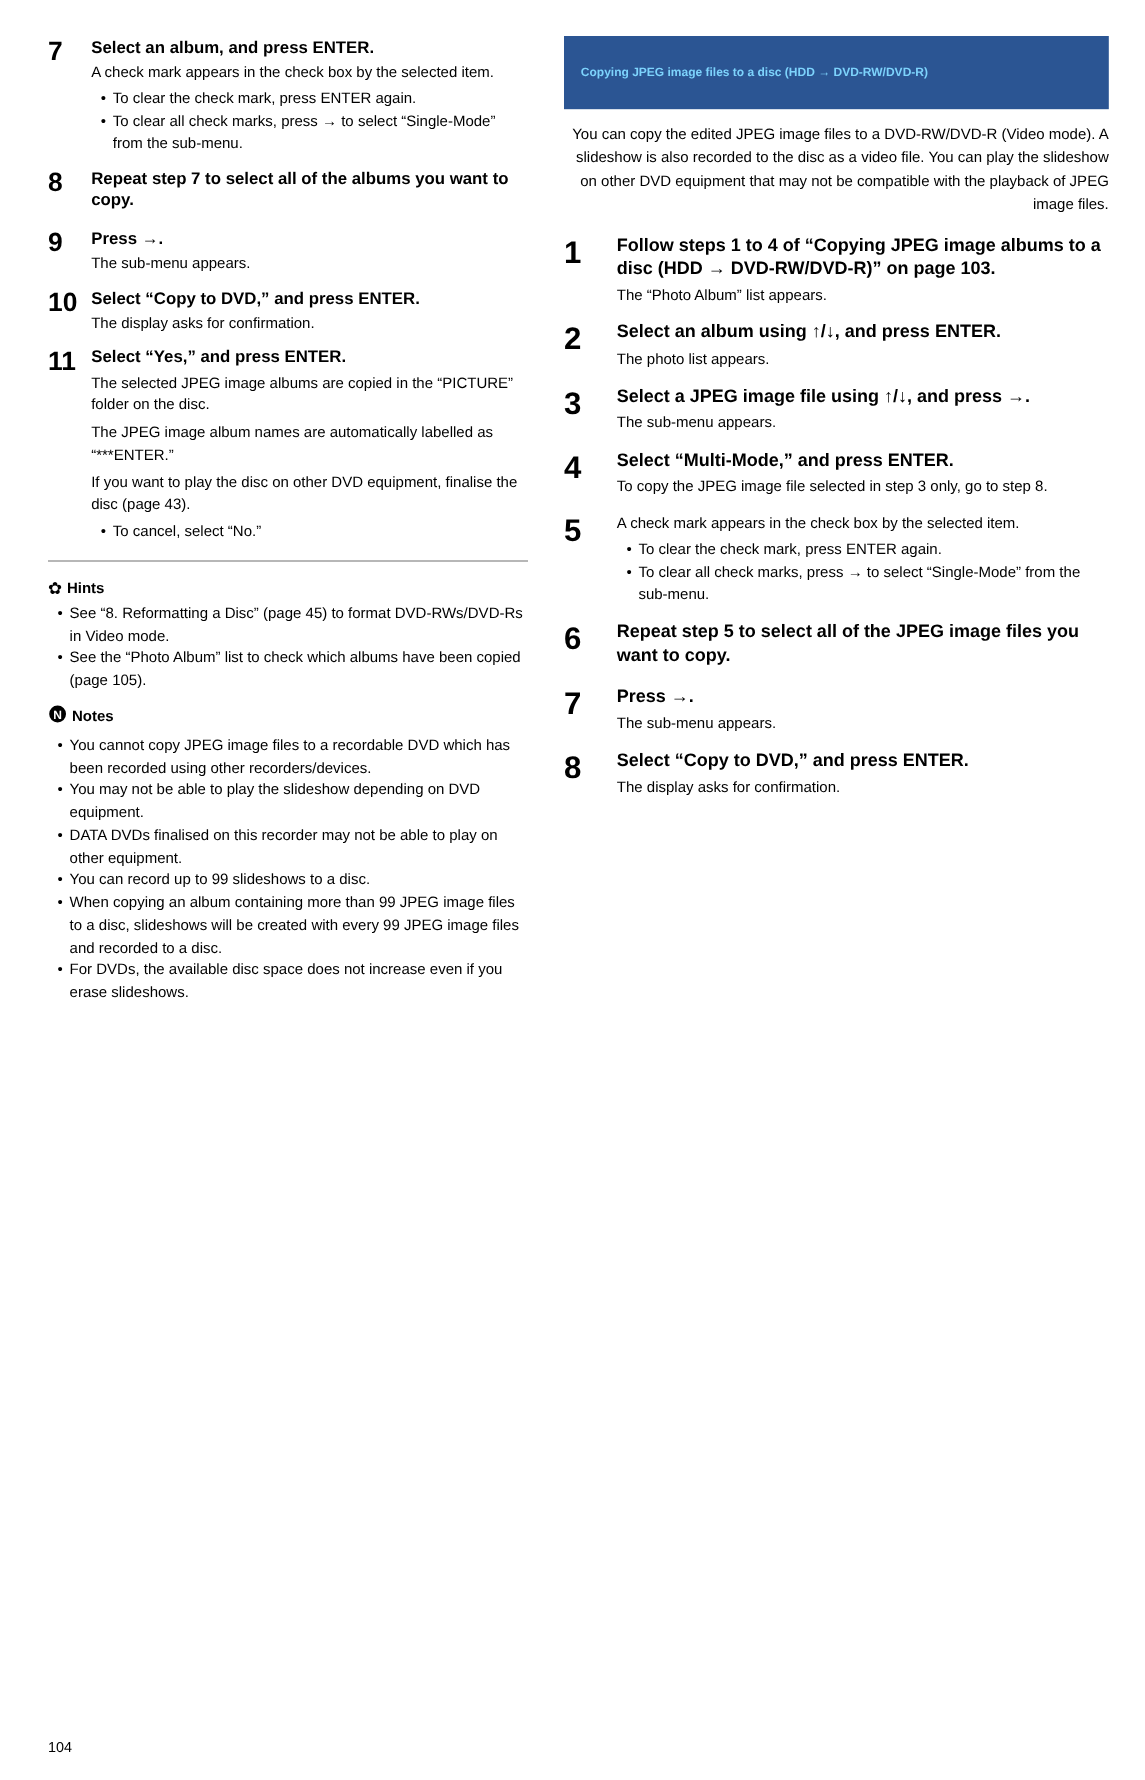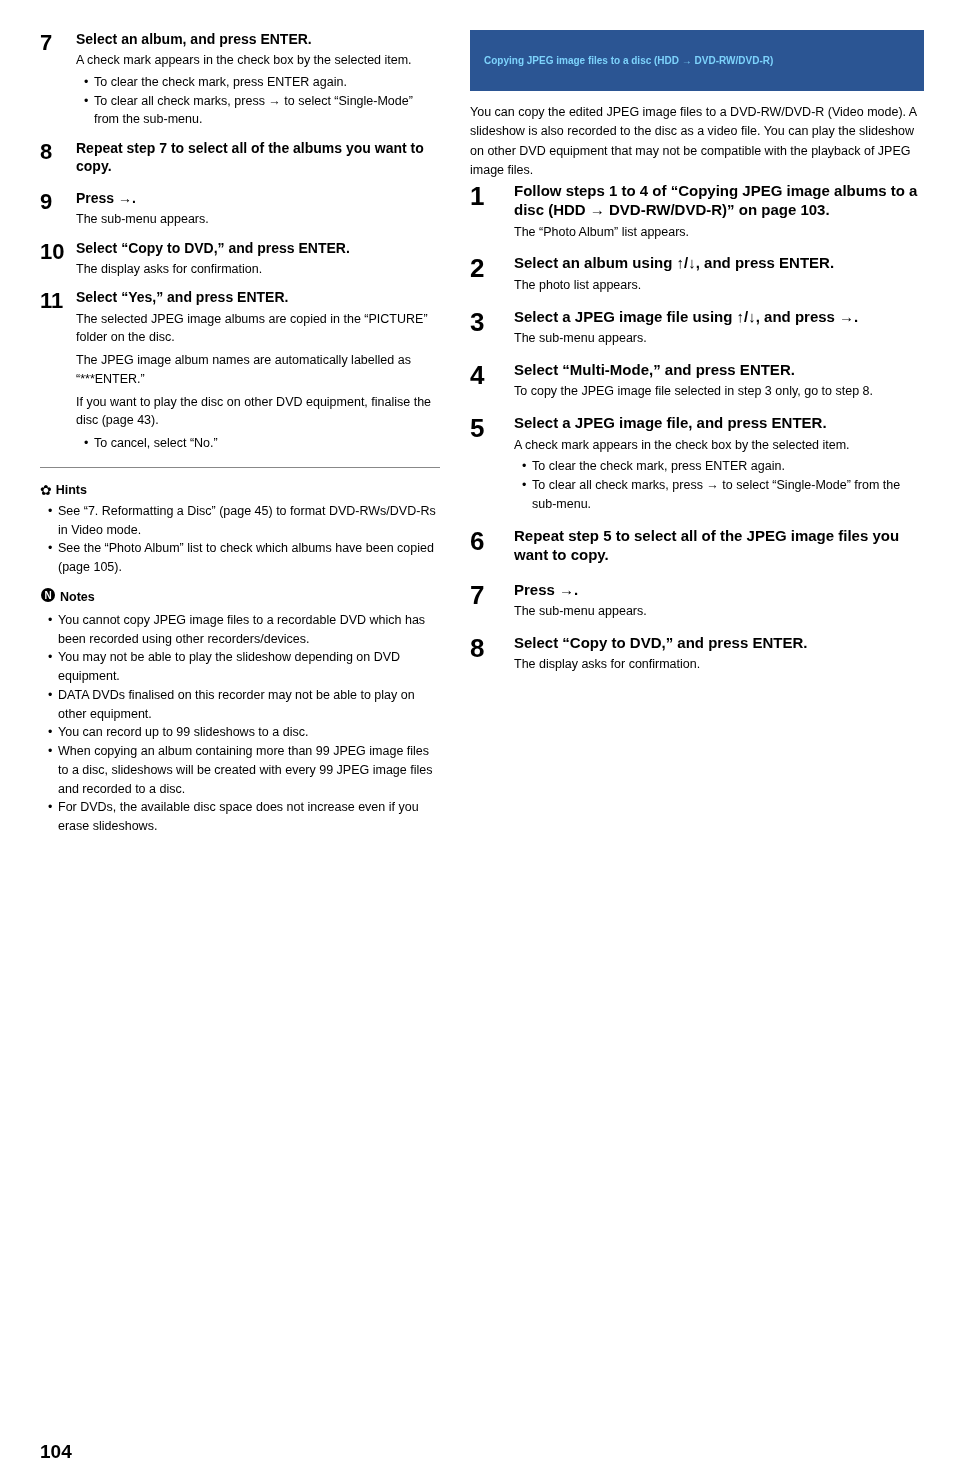--- a/index.html
+++ b/index.html
@@ -110,20 +110,22 @@
       color: #7dd3fc;
       font-size: 10px;
       font-weight: bold;
       padding: 24px 14px;
       margin-bottom: 12px;
       line-height: 1.3;
     }
     .right-intro {
       font-size: 12.5px;
       line-height: 1.55;
+      margin-bottom: 14px;
+      text-align: right;
     }
     .right-step-num {
       font-size: 26px;
       font-weight: bold;
       min-width: 44px;
       line-height: 1;
       margin-top: 2px;
     }
     .right-step-title {
       font-weight: bold;
@@ -133,22 +135,22 @@
     }
     .step-block-right {
       display: flex;
       align-items: flex-start;
       margin-bottom: 12px;
     }
     .page-num {
       position: absolute;
       bottom: 20px;
       left: 40px;
-      font-size: 19px;
-      font-weight: bold;
+      font-size: 12px;
+      font-weight: normal;
       margin-top: 48px;
     }
     .page-wrapper {
       position: relative;
       width: 954px;
       min-height: 1483px;
     }
   </style>
 </head>
 <body>
@@ -207,21 +209,21 @@
       </div>
 
       <hr class="divider">
 
       <div class="hints-section">
         <div class="hints-title">
           <span class="hints-icon">✿</span>
           <strong>Hints</strong>
         </div>
         <ul class="bullet-list">
-          <li class="small-text">See “7. Reformatting a Disc” (page 45) to format DVD-RWs/DVD-Rs in Video mode.</li>
+          <li class="small-text">See “8. Reformatting a Disc” (page 45) to format DVD-RWs/DVD-Rs in Video mode.</li>
           <li class="small-text">See the “Photo Album” list to check which albums have been copied (page 105).</li>
         </ul>
       </div>
 
       <div class="notes-section">
         <div class="notes-title">
           <span class="notes-icon" style="font-size:16px; font-weight:bold; color:#000;"><svg width="16" height="16" viewBox="0 0 16 16">
                 <circle cx="8" cy="8" r="7" fill="#000"></circle>
                 <text x="8" y="12" text-anchor="middle" fill="#fff" font-size="10" font-weight="bold">N</text>
               </svg></span>
@@ -274,21 +276,20 @@
         <div class="right-step-num">4</div>
         <div class="step-content">
           <div class="right-step-title">Select “Multi-Mode,” and press ENTER.</div>
           <div class="step-body">To copy the JPEG image file selected in step 3 only, go to step 8.</div>
         </div>
       </div>
 
       <div class="step-block-right">
         <div class="right-step-num">5</div>
         <div class="step-content">
-          <div class="right-step-title">Select a JPEG image file, and press ENTER.</div>
           <div class="step-body">A check mark appears in the check box by the selected item.</div>
           <ul class="bullet-list">
             <li class="small-text">To clear the check mark, press ENTER again.</li>
             <li class="small-text">To clear all check marks, press → to select “Single-Mode” from the sub-menu.</li>
           </ul>
         </div>
       </div>
 
       <div class="step-block-right">
         <div class="right-step-num">6</div>

